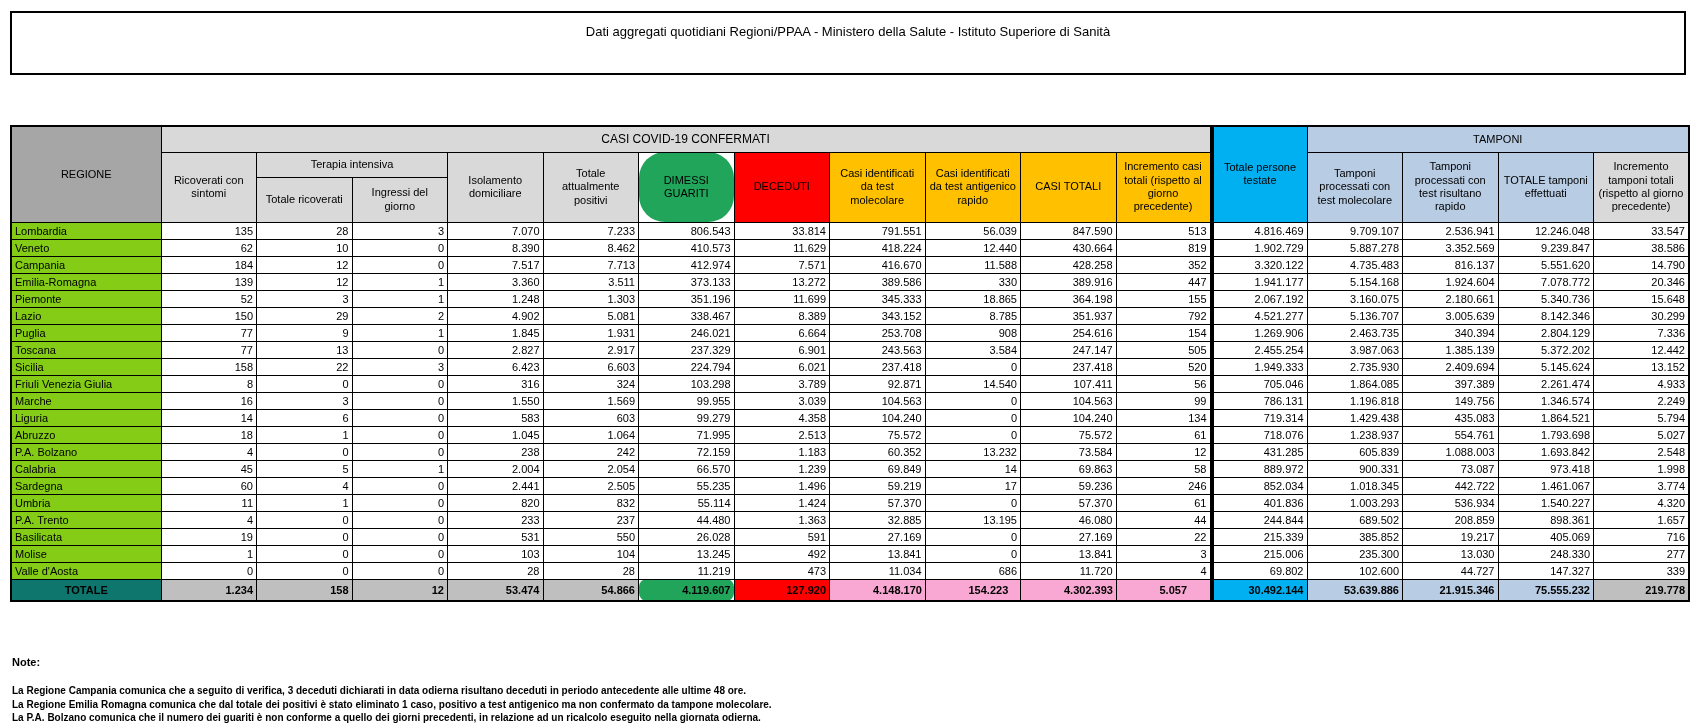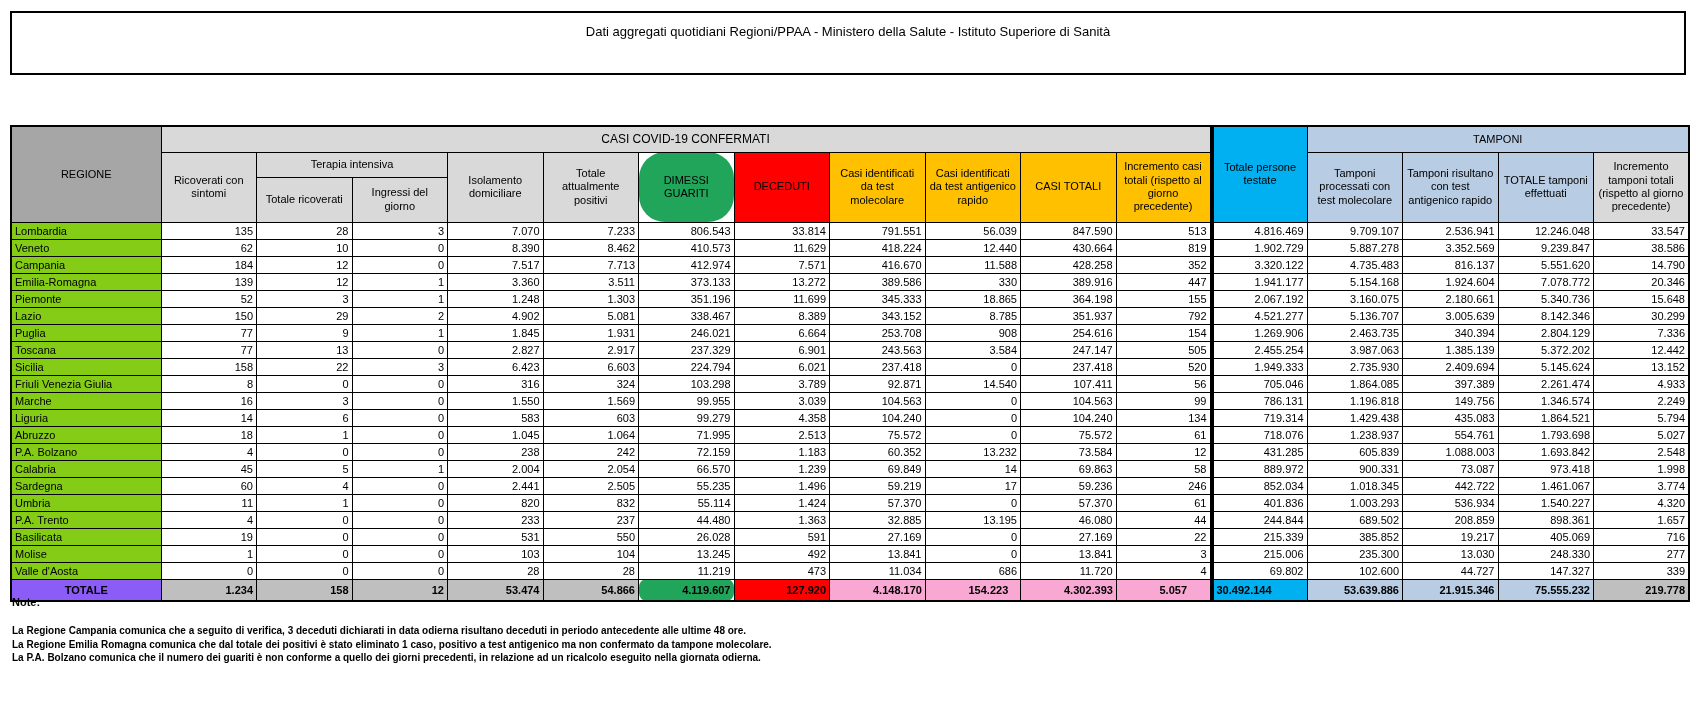--- a/index.html
+++ b/index.html
@@ -34,28 +34,28 @@
   th.green { background:#21a55a;border-radius:26px; }
   th.red   { background:#ff0000; }
   th.yellow{ background:#ffc000; }
   th.cyan  { background:#00b0f0; }
   th.peri  { background:#b8cce4; }
   .thick-left { border-left:4px solid #000 !important; }
   .covid td { height:16px; padding:0 3px; white-space:nowrap; }
   td.region { text-align:left; background:#84cc16; }
   td.num { text-align:right; background:#fff; }
   .covid tfoot td { font-weight:bold; height:20px; }
-  td.t-label { background:#8b5cf6; text-align:center; }
+  td.t-label { background:#0f766e; text-align:center; }
   td.t-gray  { background:#bfbfbf; text-align:right; }
   td.t-green { background:#21a55a; text-align:right;border-radius:8px; }
   td.t-red   { background:#ff0000; text-align:right; }
   td.t-yellow{ background:#f9a8d4; text-align:left;padding-left:43px; }
-  td.t-cyan  { background:#00b0f0; }
+  td.t-cyan  { background:#00b0f0; text-align:right; }
   td.t-peri  { background:#b8cce4; text-align:right; }
-  .notes { position:absolute; left:12px; top:596px; }
+  .notes { position:absolute; left:12px; top:656px; }
   .notes-heading { font-size:11px; font-weight:bold; margin:0 0 16px 0; }
   .note-line { font-size:10px; font-weight:bold; line-height:13.5px; }
 </style>
 </head>
 <body>
 
 <div class="title-box">
   <div>Dati aggregati quotidiani Regioni/PPAA - Ministero della Salute - Istituto Superiore di Sanità</div>
 </div>
 
@@ -76,21 +76,21 @@
       <th colspan="2" class="gray">Terapia intensiva</th>
       <th rowspan="2" class="gray">Isolamento domiciliare</th>
       <th rowspan="2" class="gray">Totale attualmente positivi</th>
       <th rowspan="2" class="green">DIMESSI GUARITI</th>
       <th rowspan="2" class="red">DECEDUTI</th>
       <th rowspan="2" class="yellow">Casi identificati da test molecolare</th>
       <th rowspan="2" class="yellow">Casi identificati da test antigenico rapido</th>
       <th rowspan="2" class="yellow">CASI TOTALI</th>
       <th rowspan="2" class="yellow">Incremento casi totali (rispetto al giorno precedente)</th>
       <th rowspan="2" class="peri">Tamponi processati con test molecolare</th>
-      <th rowspan="2" class="peri">Tamponi risultano con test antigenico rapido</th>
+      <th rowspan="2" class="peri">Tamponi processati con test risultano rapido</th>
       <th rowspan="2" class="peri">TOTALE tamponi effettuati</th>
       <th rowspan="2" class="gray">Incremento tamponi totali (rispetto al giorno precedente)</th>
     </tr>
     <tr class="r3">
       <th class="gray">Totale ricoverati</th>
       <th class="gray">Ingressi del giorno</th>
     </tr>
   </thead>
   <tbody>
       <tr>

